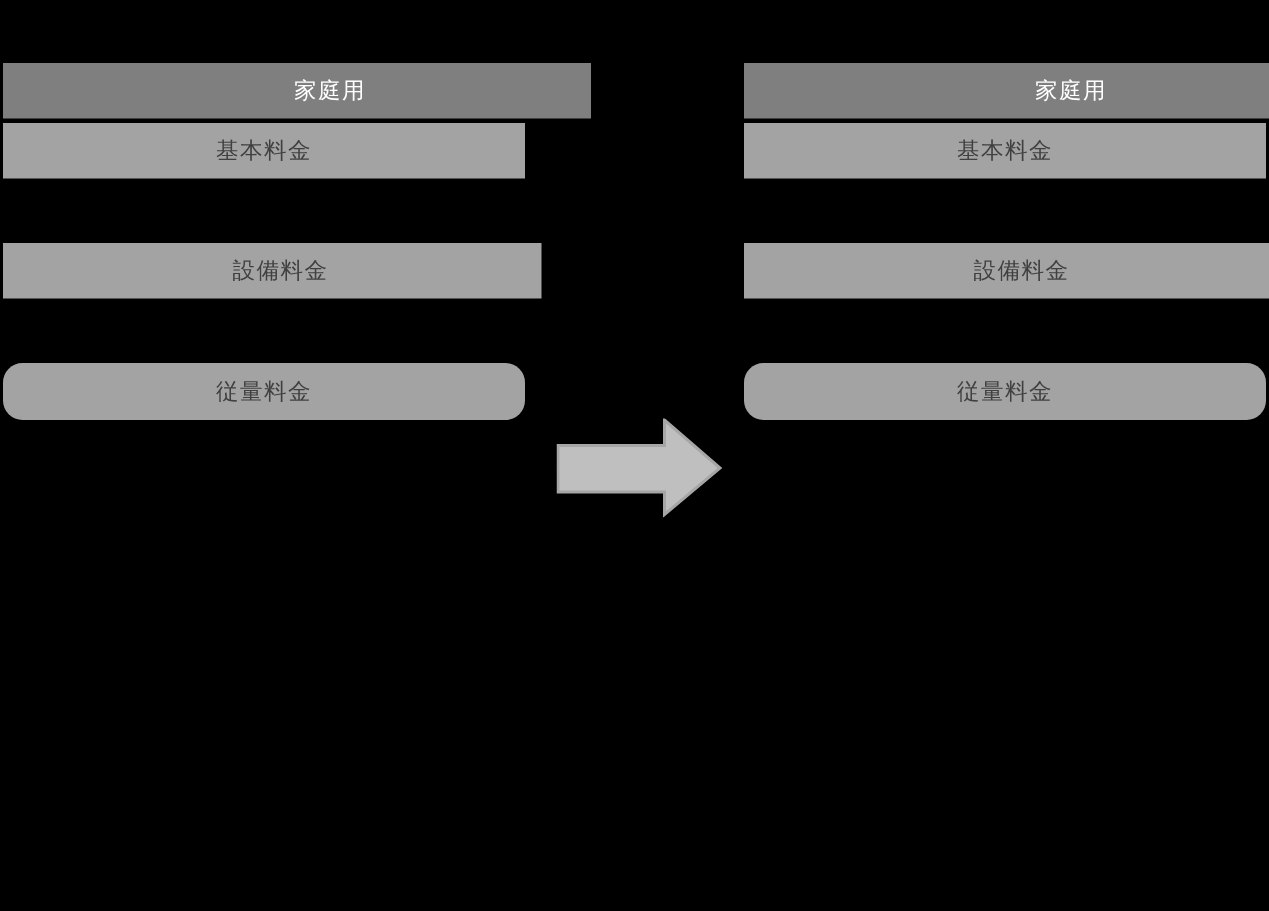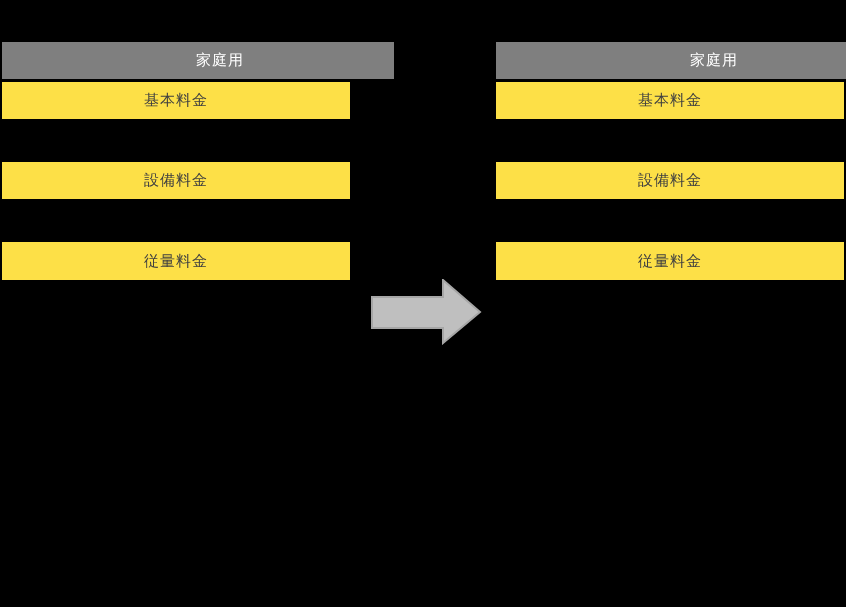--- a/index.html
+++ b/index.html
@@ -34,27 +34,27 @@
     letter-spacing: 1px;
   }
   .bar.header {
     top: 42px;
     height: 37px;
     background: #7F7F7F;
     color: #FFFFFF;
     padding-left: 44px;
   }
   .bar.row {
-    background: #fde047;
+    background: #a3a3a3;
     color: #404040;
     font-family: Liberation Serif, serif;
   }
   .bar.row1 { top: 82px;  height: 37px; }
-  .bar.row2 { top: 162px; height: 37px; }
-  .bar.row3 { top: 242px; height: 38px; }
+  .bar.row2 { top: 162px; height: 37px; padding-left: 11px; }
+  .bar.row3 { top: 242px; height: 38px; border-radius: 13px; }
   .arrow-wrap {
     position: absolute;
     left: 371px;
     top: 279px;
     width: 111px;
     height: 66px;
   }
 </style>
 </head>
 <body>

